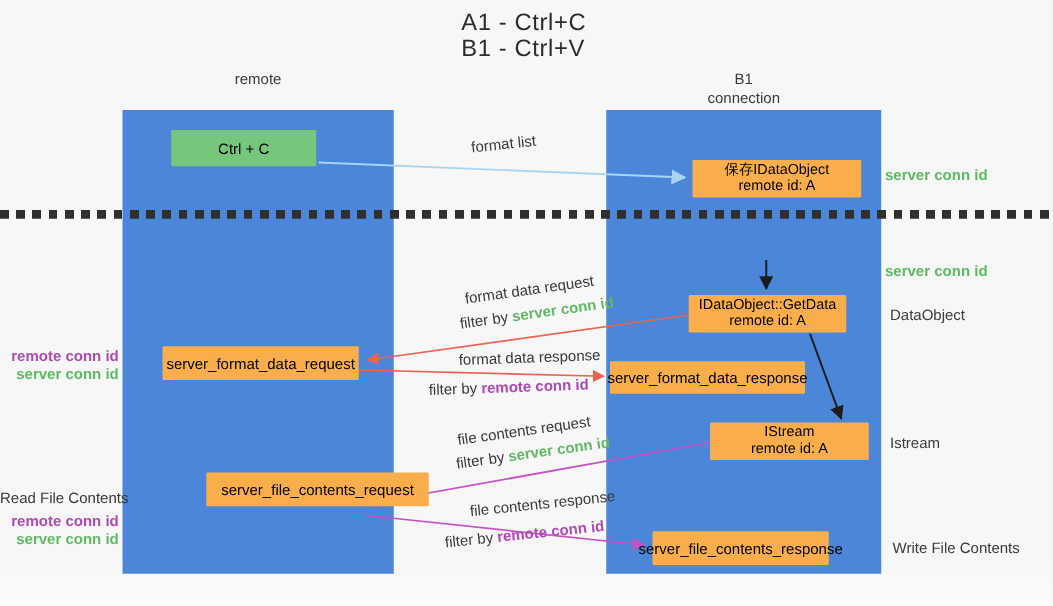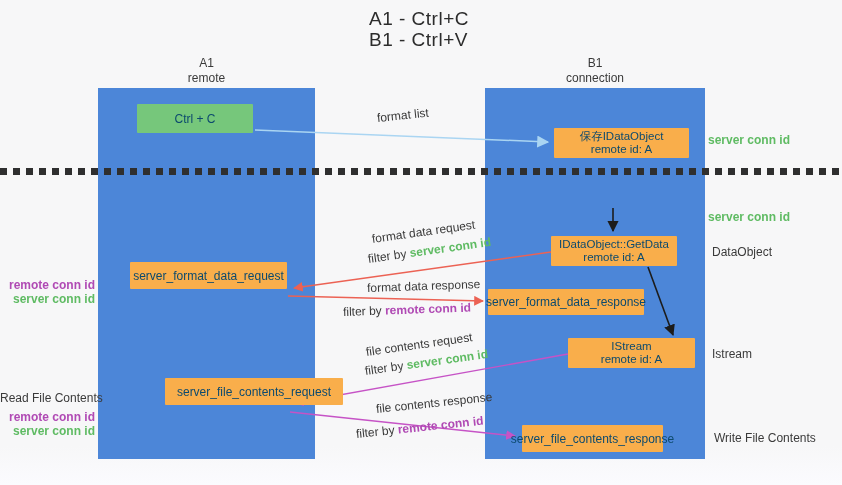--- a/index.html
+++ b/index.html
@@ -30,21 +30,21 @@
   }
   .dotted-divider {
     height: 7px;
     background: repeating-linear-gradient(90deg, #2f2f2f 0 7px, transparent 7px 13px);
   }
   .box {
     display: flex;
     flex-direction: column;
     align-items: center;
     justify-content: center;
-    color: #0c4a6e;
+    color: #000000;
     text-align: center;
     border-radius: 1px;
   }
   .box-green { background: #76c77b; font-size: 12px; }
   .box-orange { background: #f9ae4b; font-size: 12px; }
   .box .l2 { font-size: 11.5px; line-height: 13.5px; }
   .lbl { font-size: 12px; color: #3a3a3a; white-space: nowrap; }
   .lbl-green { font-size: 12px; font-weight: bold; color: #5fbb63; white-space: nowrap; }
   .lbl-purple { font-size: 12px; font-weight: bold; color: #b04ab4; white-space: nowrap; }
   .left-note { width: 95px; text-align: right; line-height: 14px; }
@@ -55,21 +55,20 @@
 <body>
 
 <div id="stage">
 
   <div class="abs title" style="left:369px; top:8px;">
     <div>A1 - Ctrl+C</div>
     <div>B1 - Ctrl+V</div>
   </div>
 
   <div class="abs lane-header" style="left:98px; top:56px; width:217px;">
-    <div>A1</div>
     <div>remote</div>
   </div>
   <div class="abs lane-header" style="left:485px; top:56px; width:220px;">
     <div>B1</div>
     <div>connection</div>
   </div>
 
   <div class="abs lane" style="left:98px; top:88px; width:217px; height:371px;"></div>
   <div class="abs lane" style="left:485px; top:88px; width:220px; height:371px;"></div>
 
@@ -107,21 +106,21 @@
     <div class="l2">保存IDataObject</div>
     <div class="l2">remote id: A</div>
   </div>
 
 
   <div class="abs box box-orange" style="left:551px; top:236px; width:126px; height:30px;">
     <div class="l2">IDataObject::GetData</div>
     <div class="l2">remote id: A</div>
   </div>
 
-  <div class="abs box box-orange" style="left:130px; top:262px; width:157px; height:27px;">
+  <div class="abs box box-orange" style="left:130px; top:277px; width:157px; height:27px;">
     <div>server_format_data_request</div>
   </div>
 
   <div class="abs box box-orange" style="left:488px; top:289px; width:156px; height:26px;">
     <div>server_format_data_response</div>
   </div>
 
   <div class="abs box box-orange" style="left:568px; top:338px; width:127px; height:30px;">
     <div class="l2">IStream</div>
     <div class="l2">remote id: A</div>

